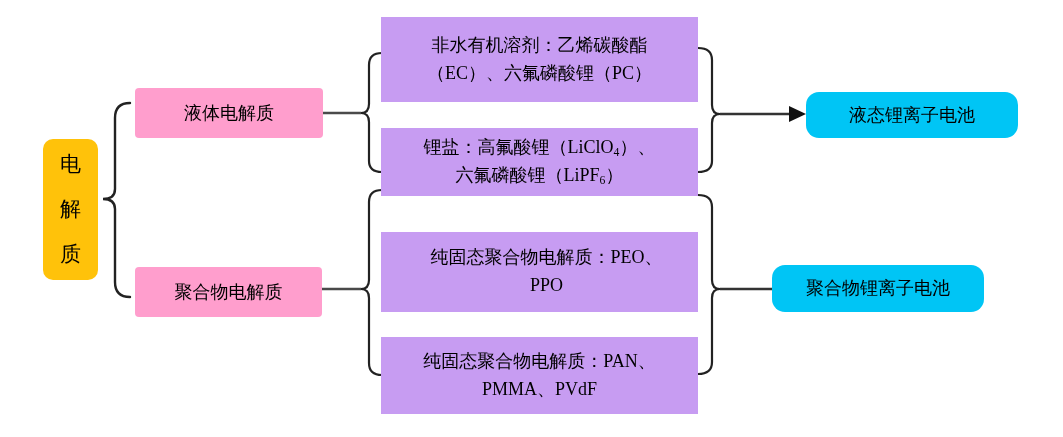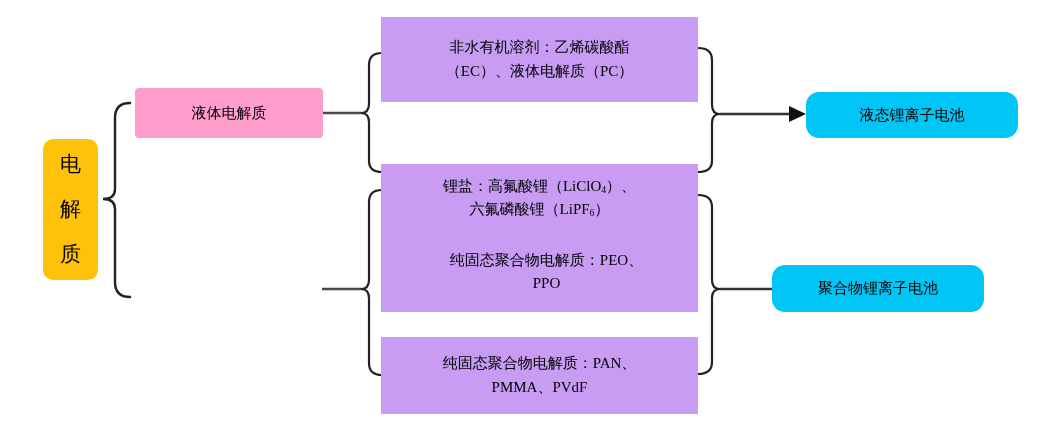--- a/index.html
+++ b/index.html
@@ -12,21 +12,21 @@
     color: #000000;
     overflow: hidden;
   }
   .node {
     position: absolute;
     display: flex;
     align-items: center;
     justify-content: center;
     text-align: center;
     box-sizing: border-box;
-    font-size: 15px;
+    font-size: 18px;
     line-height: 1.5;
   }
   .root-node {
     left: 43px; top: 131px; width: 55px; height: 141px;
     background: #FFC20A;
     border-radius: 10px;
     font-size: 21px;
     margin-top: 8px;
   }
   .root-node .vtext {
@@ -43,21 +43,21 @@
   .branch-2 { left: 135px; top: 267px; width: 187px; height: 50px; }
   .detail-node {
     left: 381px; width: 317px;
     background: #C79CF2;
     border-radius: 0;
     flex-direction: column;
     line-height: 1.55;
     padding: 2px 6px;
   }
   .detail-1 { top: 17px;  height: 85px; }
-  .detail-2 { top: 128px; height: 68px; margin-top: 36px; }
+  .detail-2 { top: 128px; height: 68px; }
   .detail-3 { top: 232px; height: 80px; padding-left: 20px; }
   .detail-4 { top: 337px; height: 77px; }
   .outcome-node {
     background: #00C5F5;
     border-radius: 13px;
   }
   .outcome-1 { left: 806px; top: 92px;  width: 212px; height: 46px; }
   .outcome-2 { left: 772px; top: 265px; width: 212px; height: 47px; }
   sub.chem {
     font-size: 0.65em;
@@ -94,24 +94,27 @@
     <polygon points="789,281 806,289 789,297" fill="#111111"></polygon>
   </svg>
 
   <div class="node root-node">
     <div class="vtext">电解质</div>
   </div>
 
   <div class="node branch-node branch-1">
     <span>液体电解质</span>
   </div>
+  <div class="node branch-node branch-2">
+    <span>聚合物电解质</span>
+  </div>
 
   <div class="node detail-node detail-1">
     <span class="detail-line">非水有机溶剂：乙烯碳酸酯</span>
-    <span class="detail-line">（EC）、液体电解质（PC）</span>
+    <span class="detail-line">（EC）、六氟磷酸锂（PC）</span>
   </div>
 
   <div class="node detail-node detail-2">
     <span class="detail-line"><span>锂盐：高氟酸锂（LiClO</span><sub class="chem">4</sub><span>）、</span></span>
     <span class="detail-line"><span>六氟磷酸锂（LiPF</span><sub class="chem">6</sub><span>）</span></span>
   </div>
 
   <div class="node detail-node detail-3">
     <span class="detail-line">纯固态聚合物电解质：PEO、</span>
     <span class="detail-line">PPO</span>

